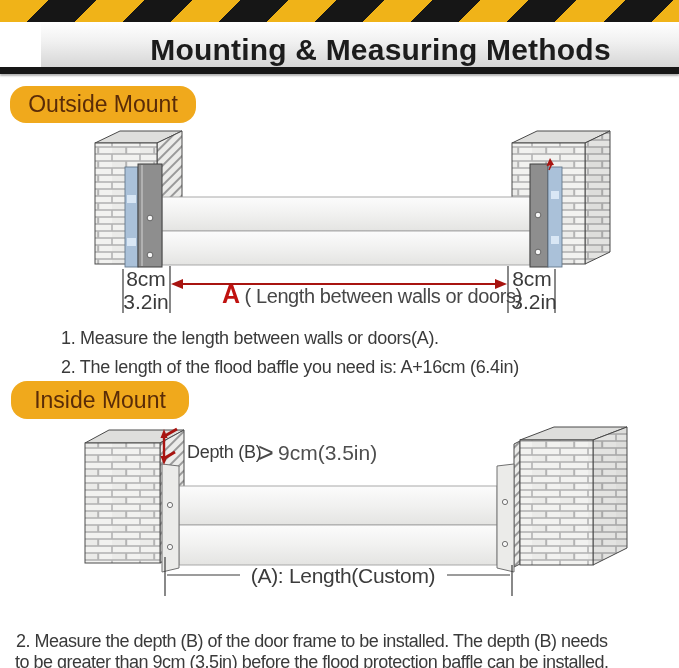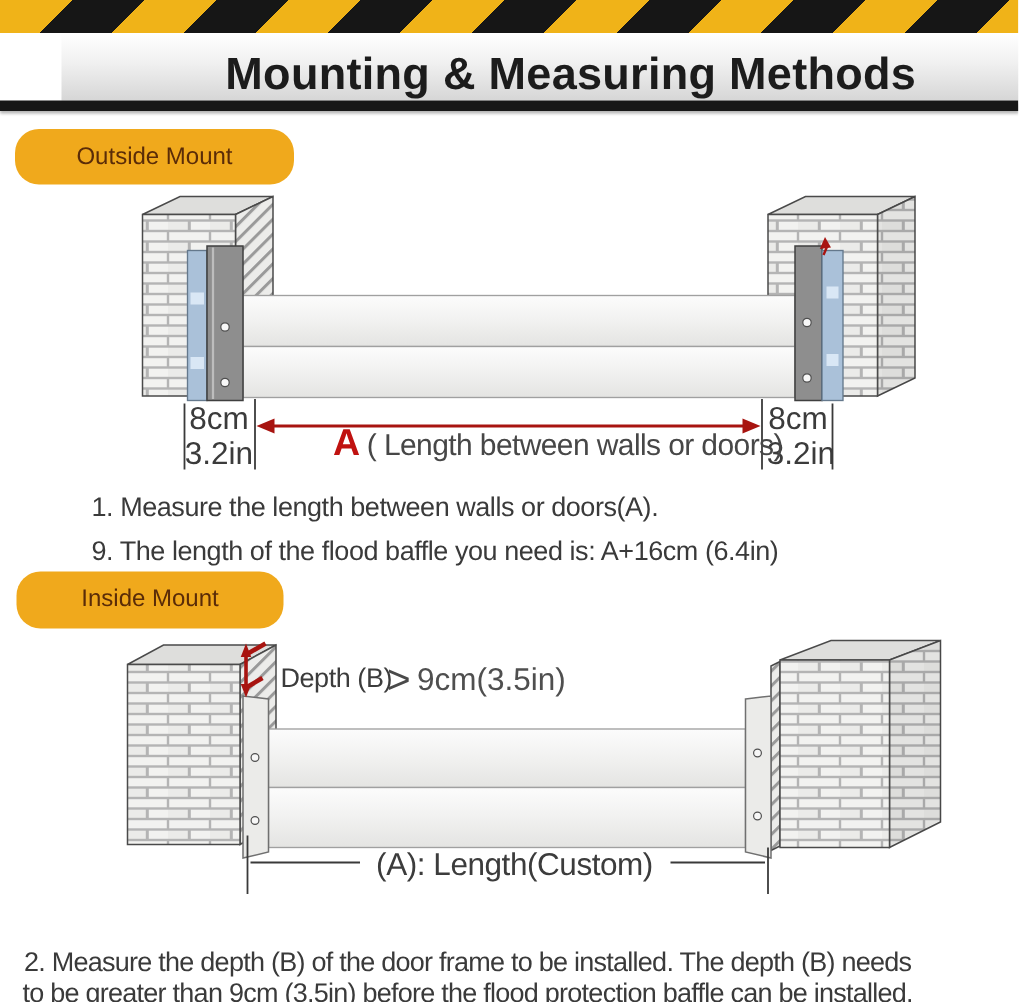--- a/index.html
+++ b/index.html
@@ -19,21 +19,21 @@
     font-size:30px; font-weight:bold; color:#1c1c1c; letter-spacing:0.2px;margin-left:41px;
   }
   .black-bar {
     position:absolute; left:0; top:67px; width:679px; height:7px;
     background:#171717; box-shadow:0 2px 2px rgba(0,0,0,0.3);
   }
   
   .badge {
     position:absolute; background:#f0a91c; border-radius:16px;
     display:flex; align-items:center; justify-content:center;
-    font-size:16px; color:#5a2c08;
+    font-size:23px; color:#5a2c08;
   }
   .badge-outside { left:10px; top:86px;  width:186px; height:37px; }
   .badge-inside  { left:11px; top:381px; width:178px; height:38px; }
   
   .steps-outside {
     position:absolute; left:61px; top:324px; font-size:18px; color:#3a3a3a;
     letter-spacing:-0.3px; line-height:29px; white-space:nowrap;
   }
   .bline { position:absolute; font-size:18px; color:#3a3a3a; letter-spacing:-0.5px; white-space:nowrap; }
   .bline-1 { left:25px; top:603px; }
@@ -148,21 +148,21 @@
       <text class="dim-text" text-anchor="middle" x="534" y="309">3.2in</text>
       <text x="222" y="303">
         <tspan class="caption-a">A</tspan>
         <tspan class="caption-rest">( Length between walls or doors)</tspan>
       </text>
     </g>
   </svg>
 
   <div class="steps-outside">
     <div>1. Measure the length between walls or doors(A).</div>
-    <div>9. The length of the flood baffle you need is: A+16cm (6.4in)</div>
+    <div>2. The length of the flood baffle you need is: A+16cm (6.4in)</div>
   </div>
 
   <div class="badge badge-inside">
     <span>Inside Mount</span>
   </div>
 
   <svg class="diagram diagram-inside" width="620" height="180" viewBox="60 422 620 180">
     <defs>
       <pattern id="brickB" patternUnits="userSpaceOnUse" width="28" height="14">
         <rect x="0" y="0" width="28" height="14" fill="#b4b4b4"></rect>

